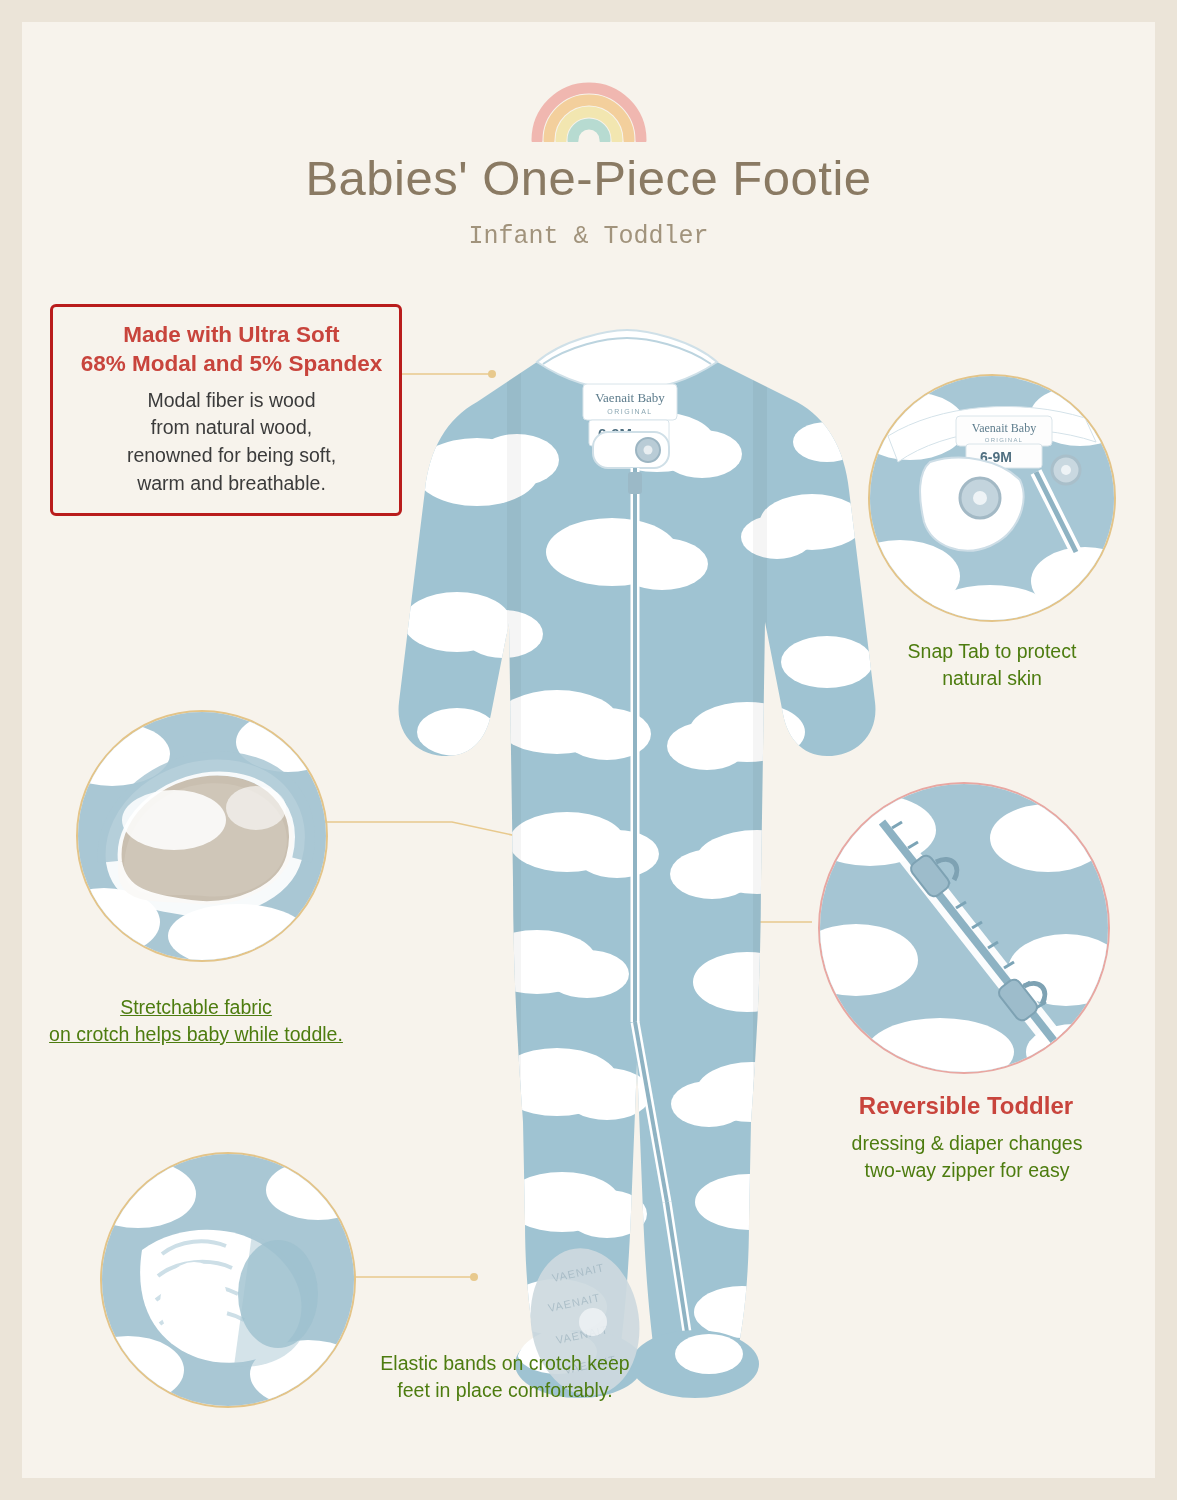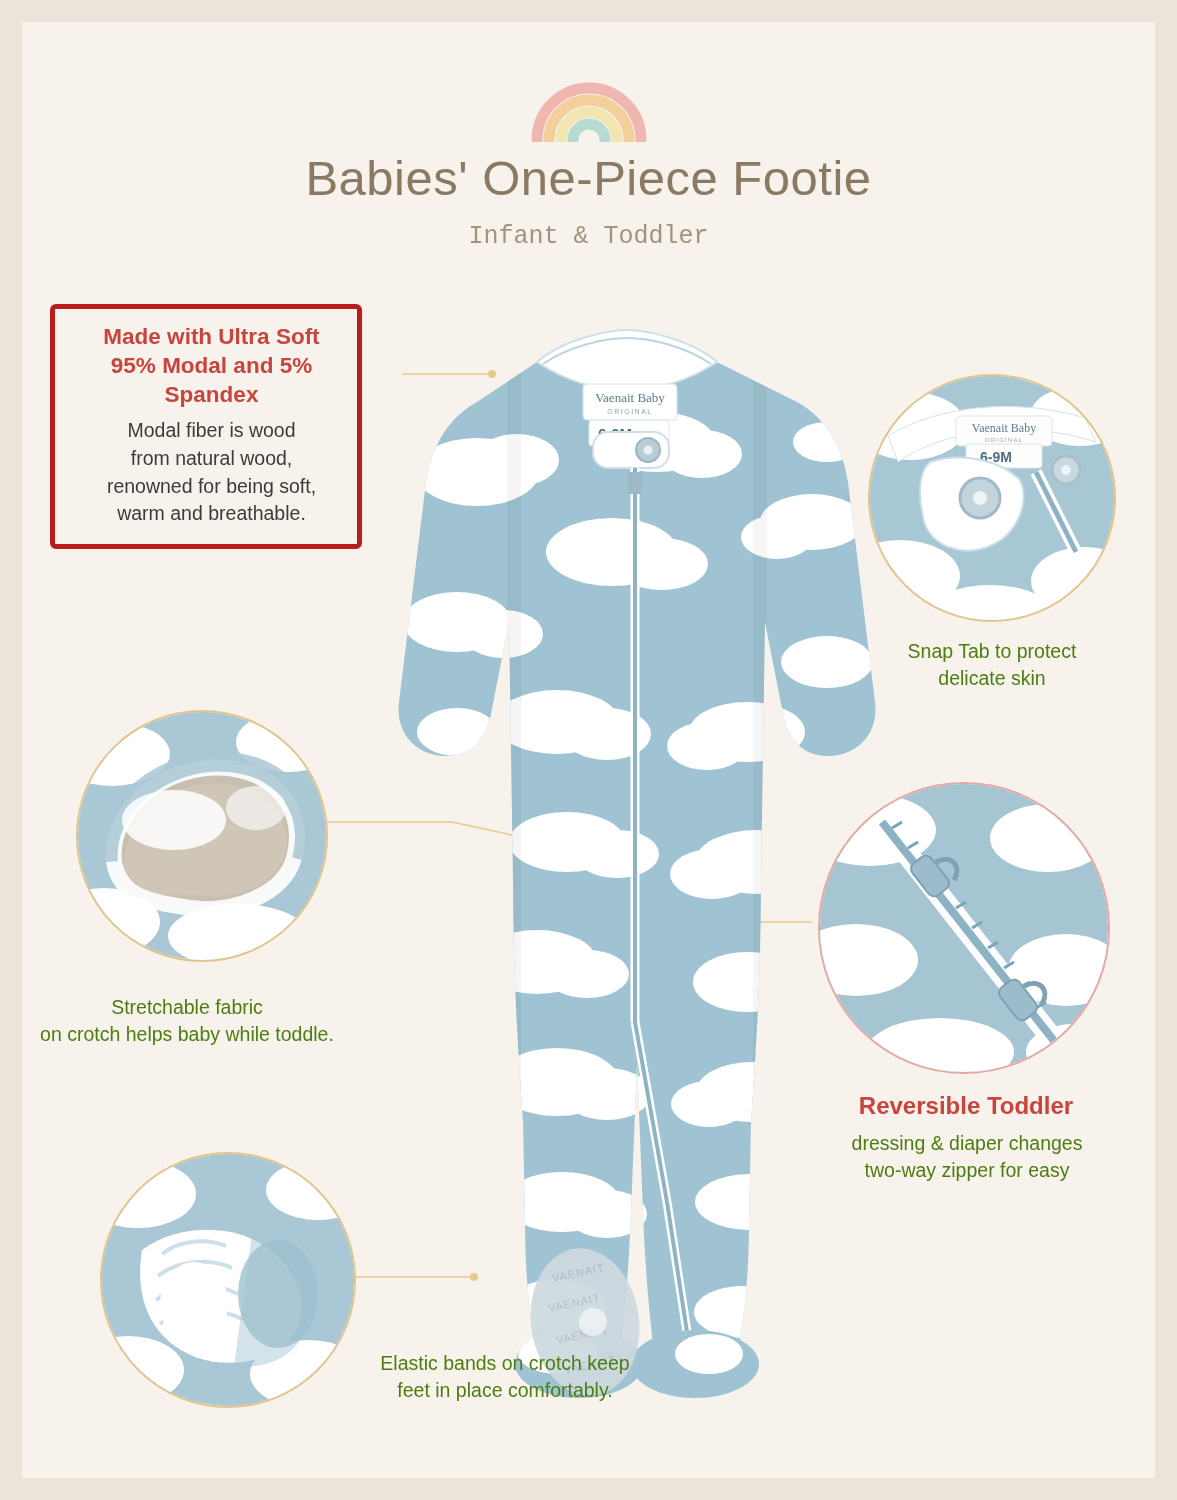--- a/index.html
+++ b/index.html
@@ -59,23 +59,23 @@
     position: absolute;
     left: 335px;
     top: 300px;
     width: 540px;
     height: 1100px;
   }
   .callout-box {
     position: absolute;
     left: 28px;
     top: 282px;
-    width: 312px;
+    width: 352px;
     box-sizing: border-box;
-    border: 5px solid #b91c1c;
+    border: 3px solid #b91c1c;
     border-radius: 6px;
     padding: 14px 10px 16px 21px;
     text-align: center;
     background: transparent;
   }
   .callout-head {
     color: #c8443c;
     font-size: 22.5px;
     font-weight: bold;
     line-height: 1.28;
@@ -261,21 +261,21 @@
       <text x="192" y="990" transform="rotate(-12 192 990)">VAENAIT</text>
       <text x="200" y="1022" transform="rotate(-12 200 1022)">VAENAIT</text>
       <text x="208" y="1052" transform="rotate(-12 208 1052)">VAENAIT</text>
     </g>
     <circle cx="236" cy="1000" r="14" fill="#eef2f4" opacity="0.85"></circle>
   </svg>
 
   <div class="callout-box">
     <div class="callout-head">
       <div>Made with Ultra Soft</div>
-      <div>95% Modal and 5% Spandex</div>
+      <div>68% Modal and 5% Spandex</div>
     </div>
     <div class="callout-body">
       <div>Modal fiber is  wood</div>
       <div>from natural wood,</div>
       <div>renowned for being soft,</div>
       <div>warm and breathable.</div>
     </div>
   </div>
 
   <div class="circle gold" style="left:846px; top:352px; width:244px; height:244px;">
@@ -303,42 +303,42 @@
 
       <circle cx="196" cy="94" r="14" fill="#c9d8e0" stroke="#a9bfca" stroke-width="3"></circle>
       <circle cx="196" cy="94" r="5" fill="#eef3f6"></circle>
 
       <path d="M166 96 L206 176" stroke="#ffffff" stroke-width="12"></path>
       <path d="M166 96 L206 176" stroke="#8fb3c3" stroke-width="5"></path>
     </svg>
   </div>
   <div class="cap" style="left:846px; top:616px; width:248px;">
     <div>Snap  Tab to protect</div>
-    <div>delicate skin</div>
+    <div>natural skin</div>
   </div>
 
   <div class="circle gold" style="left:54px; top:688px; width:248px; height:248px;">
     <svg viewBox="0 0 248 248" width="248" height="248">
       <rect width="248" height="248" fill="#a9c7d4"></rect>
       <g fill="#ffffff">
         <ellipse cx="34" cy="42" rx="58" ry="32"></ellipse>
         <ellipse cx="210" cy="30" rx="52" ry="30"></ellipse>
         <ellipse cx="26" cy="210" rx="56" ry="34"></ellipse>
         <ellipse cx="160" cy="224" rx="70" ry="32"></ellipse>
       </g>
 
       <path d="M40 160 C40 92 98 58 150 64 C196 70 222 104 214 140 C206 176 160 196 120 192 C84 188 42 196 40 160 Z" fill="#c9bfb0"></path>
       <path d="M46 156 C48 96 100 66 150 72 C190 78 214 106 208 138 C202 170 164 188 126 184 C92 180 46 192 46 156 Z" fill="#cfc6b8"></path>
       <path d="M36 150 C30 96 90 50 150 56 C202 62 228 102 216 146 C206 182 156 202 112 196 C74 190 42 186 36 150 Z" fill="none" stroke="#ffffff" stroke-width="16" stroke-opacity="0.9"></path>
       <path d="M30 150 C24 94 88 44 152 50 C210 56 236 100 224 148" fill="none" stroke="#a9c7d4" stroke-width="20" stroke-opacity="0.85"></path>
       <ellipse cx="96" cy="108" rx="52" ry="30" fill="#ffffff" opacity="0.85"></ellipse>
       <ellipse cx="178" cy="96" rx="30" ry="22" fill="#ffffff" opacity="0.6"></ellipse>
     </svg>
   </div>
-  <div class="cap" style="left:15px; top:972px; width:300px;">
+  <div class="cap" style="left:24px; top:972px; width:300px;text-decoration:underline;">
     <div>Stretchable fabric</div>
     <div>on crotch helps baby while toddle.</div>
   </div>
 
   <div class="circle rose" style="left:796px; top:760px; width:288px; height:288px;">
     <svg viewBox="0 0 288 288" width="288" height="288">
       <rect width="288" height="288" fill="#a5c5d3"></rect>
       <g fill="#ffffff">
         <ellipse cx="50" cy="46" rx="66" ry="36"></ellipse>
         <ellipse cx="228" cy="54" rx="58" ry="34"></ellipse>

